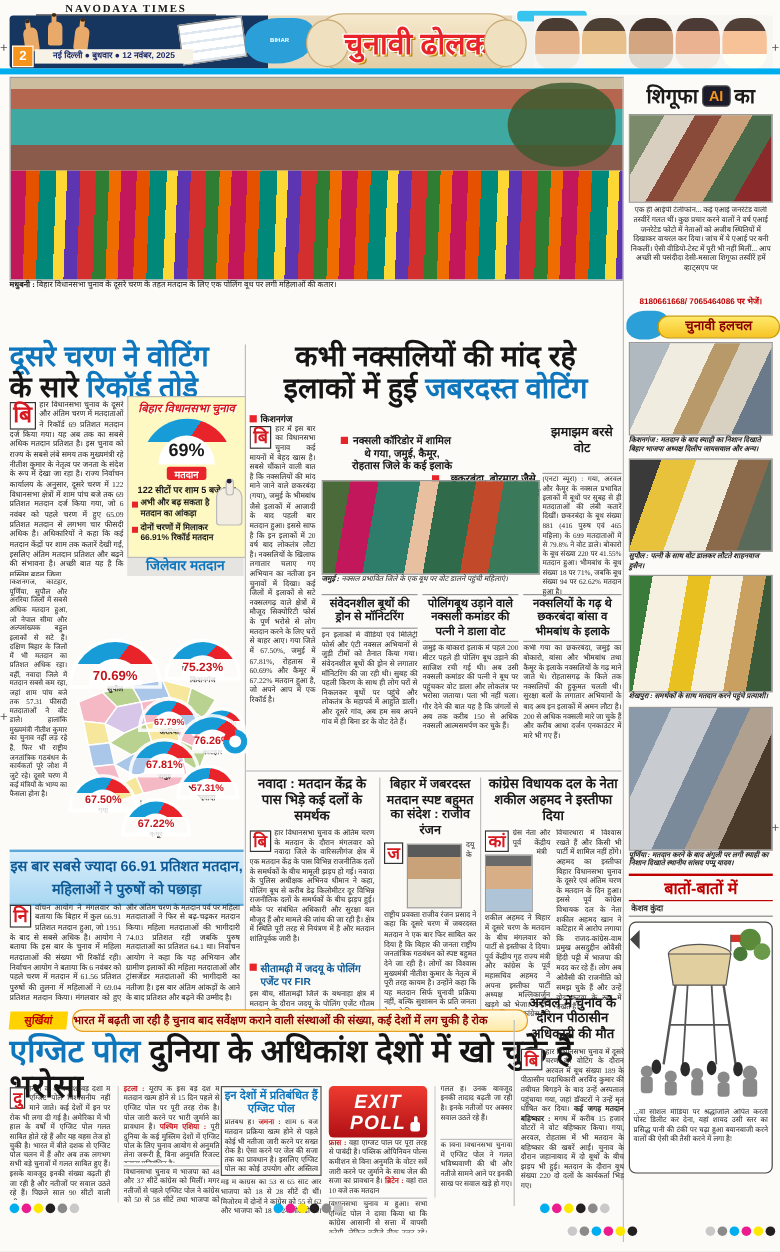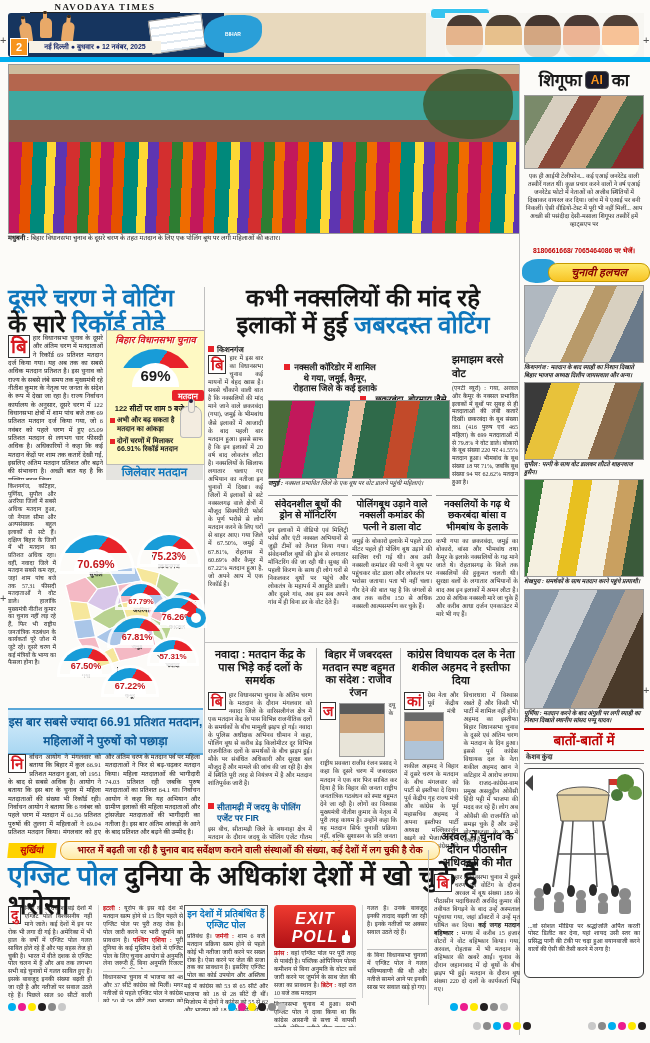--- a/index.html
+++ b/index.html
@@ -78,21 +78,21 @@
   .sq-bullet{position:relative;padding-left:9px;font-weight:bold;font-family:"Liberation Sans",sans-serif;}
   .sq-bullet::before{content:"";position:absolute;left:0;top:2px;width:6px;height:6px;background:#e8232a;}
   .band{left:8px;top:708px;width:195px;height:40px;background:linear-gradient(180deg,#d9eefb,#a9d7f2);
         border-top:2px solid #5aa7d8;border-bottom:2px solid #5aa7d8;color:#0d5a96;font-weight:bold;
         font-size:12px;line-height:1.55;text-align:center;font-family:"Liberation Sans",sans-serif;padding-top:3px;}
   
   .tagbox{left:8px;top:843px;width:48px;height:15px;background:#ffd200;color:#c00000;font-weight:bold;
           font-size:9px;text-align:center;line-height:15px;transform:skewX(-6deg);font-family:"Liberation Sans",sans-serif;}
   .banner{left:60px;top:841px;width:378px;height:17px;border:1px solid #e8a020;border-radius:9px;
           background:linear-gradient(180deg,#fffbe8,#ffeaa6);color:#8b0000;font-weight:bold;font-size:9.3px;
-          text-align:center;line-height:17px;font-family:"Liberation Sans",sans-serif;}
+          text-align:left;line-height:17px;font-family:"Liberation Sans",sans-serif;}
   .exitlogo{background:linear-gradient(180deg,#ef3b30,#b01015);border-radius:4px;color:#fff;font-weight:bold;
             font-style:italic;text-align:center;font-size:16px;line-height:1.1;padding:5px 0 3px 0;
             font-family:"Liberation Sans",sans-serif;letter-spacing:1px;position:relative;}
   .redlbl{color:#c4161c;font-weight:bold;}
   .banbox{border:1.5px solid #555;padding:2px;}
   .banbox-t{color:#0e76bc;font-weight:bold;font-size:9.5px;text-align:center;line-height:1.2;font-family:"Liberation Sans",sans-serif;}
   
   .dots{position:absolute;display:flex;gap:2px;}
   .dots i{width:8px;height:8px;border-radius:50%;display:block;}
   .d1{background:#00aeef;} .d2{background:#ec1c8e;} .d3{background:#ffe800;}
@@ -119,20 +119,23 @@
   <div class="abs paper-name">NAVODAYA TIMES</div>
   <div class="abs mh-strip">
     <div class="mh-hand" style="left:12px;top:10px;transform:rotate(-8deg)"></div>
     <div class="mh-hand" style="left:32px;top:5px"></div>
     <div class="mh-hand" style="left:54px;top:9px;transform:rotate(7deg)"></div>
   </div>
   <div class="abs evm"></div>
   <div class="abs mh-map sans">BIHAR</div>
   <div class="abs pageno sans">2</div>
   <div class="abs dateline sans">नई दिल्ली ● बुधवार ● 12 नवंबर, 2025</div>
+  <div class="abs dholak">
+    <div class="dholak-title">चुनावी ढोलक</div>
+  </div>
   <div class="abs cyanpill"></div>
   <div class="abs faces">
     <div class="face"></div>
     <div class="face"></div>
     <div class="face"></div>
     <div class="face"></div>
     <div class="face"></div>
   </div>
   <div class="abs bluebar"></div>
 
@@ -160,21 +163,21 @@
   <div class="abs bt" style="left:8px;top:483px;width:48px;height:222px;font-size:5.9px;">
     <span>किशनगंज, कटिहार, पूर्णिया, सुपौल और अररिया जिलों में सबसे अधिक मतदान हुआ, जो नेपाल सीमा और अल्पसंख्यक बहुल इलाकों से सटे हैं। दक्षिण बिहार के जिलों में भी मतदान का प्रतिशत अधिक रहा। वहीं, नवादा जिले में मतदान सबसे कम रहा, जहां शाम पांच बजे तक 57.31 फीसदी मतदाताओं ने वोट डाले। हालांकि मुख्यमंत्री नीतीश कुमार का चुनाव नहीं लड़ रहे हैं, फिर भी राष्ट्रीय जनतांत्रिक गठबंधन के कार्यकर्ता पूरे जोश में जुटे रहे। दूसरे चरण में कई मंत्रियों के भाग्य का फैसला होना है।</span>
   </div>
 
   <div class="abs ibox">
     <div class="ibox-title">बिहार विधानसभा चुनाव</div>
     <div class="sg" style="position:relative;width:76px;margin:3px auto 0 auto;">
       <div class="sg-arc" style="box-shadow: none; background: conic-gradient(from 270deg, rgb(24, 156, 216) 0deg, rgb(24, 156, 216) 34.5%, rgb(232, 35, 42) 34.5%, rgb(232, 35, 42) 50%, rgba(0, 0, 0, 0) 50%);"></div>
       <div class="sg-val" style="font-size:15px;margin-top:-20px;color:#1a1a1a;">69%</div>
     </div>
-    <div style="text-align:right;margin-top:1px;"><span class="pill">मतदान</span></div>
+    <div style="text-align:center;margin-top:1px;"><span class="pill">मतदान</span></div>
     <div class="ib-line">122 सीटों पर शाम 5 बजे तक</div>
     <div class="ib-bullet" style="width:62px;">अभी और बढ़ सकता है मतदान का आंकड़ा</div>
     <div class="ib-bullet" style="width:62px;">दोनों चरणों में मिलाकर 66.91% रिकॉर्ड मतदान</div>
     <div class="hand-ink"></div>
   </div>
   <div class="abs mapband">जिलेवार मतदान</div>
 
   <svg class="abs" style="left:55px;top:555px;width:135px;height:140px;z-index:1;" viewBox="0 0 130 140">
     <g stroke="#ffffff" stroke-width="1.2">
       <polygon points="8,30 28,22 40,34 30,48 12,46" fill="#f4b9c4"></polygon>
@@ -278,21 +281,21 @@
   </div>
 
   <div class="abs ph" style="left:268px;top:400px;width:180px;height:77px;
        background:linear-gradient(100deg,#4a6a3a 0 12%,#c2185b 12% 24%,#2e7d6a 24% 42%,#e8c0a0 42% 50%,#2f6a4a 50% 66%,#c24a2a 66% 78%,#3a7a5a 78%);"></div>
   <div class="abs cap" style="left:268px;top:479px;width:180px;font-size:6.2px;font-style:italic;">
     <b>जमुई :</b>
     <span>नक्सल प्रभावित जिले के एक बूथ पर वोट डालने पहुंची महिलाएं।</span>
   </div>
 
   <div class="abs" style="left:452px;top:352px;width:66px;">
-    <div class="sans" style="font-weight:bold;font-size:10.5px;text-align:left;border-bottom:1px solid #999;padding-bottom:2px;">झमाझम बरसे वोट</div>
+    <div class="sans" style="font-weight:bold;font-size:10.5px;text-align:center;border-bottom:1px solid #999;padding-bottom:14px;">झमाझम बरसे वोट</div>
     <div class="bt" style="font-size:6px;height:128px;margin-top:2px;">(एनटी ब्यूरो) : गया, अरवल और कैमूर के नक्सल प्रभावित इलाकों में बूथों पर सुबह से ही मतदाताओं की लंबी कतारें दिखीं। छकरबंदा के बूथ संख्या 881 (416 पुरुष एवं 465 महिला) के 699 मतदाताओं में से 79.8% ने वोट डाले। बोकारो के बूथ संख्या 220 पर 41.55% मतदान हुआ। भीमबांध के बूथ संख्या 18 पर 71%, जबकि बूथ संख्या 94 पर 62.62% मतदान हुआ है।</div>
   </div>
 
   <div class="abs" style="left:268px;top:495px;width:80px;">
     <div class="mid-sub">संवेदनशील बूथों की ड्रोन से मॉनिटरिंग</div>
     <div class="bt" style="font-size:6.2px;height:110px;margin-top:2px;">इन इलाकों में वीडियो एवं मिलिट्री फोर्स और एंटी नक्सल अभियानों से जुड़ी टीमों को तैनात किया गया। संवेदनशील बूथों की ड्रोन से लगातार मॉनिटरिंग की जा रही थी। सुबह की पहली किरण के साथ ही लोग घरों से निकलकर बूथों पर पहुंचे और लोकतंत्र के महापर्व में आहुति डाली। और दूसरे गांव, अब हम सब अपने गांव में ही बिना डर के वोट देते हैं।</div>
   </div>
   <div class="abs" style="left:352px;top:495px;width:80px;">
     <div class="mid-sub">पोलिंगबूथ उड़ाने वाले नक्सली कमांडर की पत्नी ने डाला वोट</div>
     <div class="bt" style="font-size:6.2px;height:104px;margin-top:2px;">जमुई के बोकारो इलाके में पहले 200 मीटर पहले ही पोलिंग बूथ उड़ाने की साजिश रची गई थी। अब उसी नक्सली कमांडर की पत्नी ने बूथ पर पहुंचकर वोट डाला और लोकतंत्र पर भरोसा जताया। पता भी नहीं चला। गौर देने की बात यह है कि जंगलों से अब तक करीब 150 से अधिक नक्सली आत्मसमर्पण कर चुके हैं।</div>
@@ -408,21 +411,21 @@
   <div class="abs" style="left:524px;top:68px;width:120px;">
     <div class="sans" style="display:flex;align-items:center;justify-content:center;gap:3px;font-weight:bold;font-size:17px;">
       <span>शिगूफा</span>
       <span style="background:#1b1b2a;color:#f7941d;border-radius:4px;padding:1px 5px;font-size:12px;border:1px solid #555;">AI</span>
       <span>का</span>
     </div>
     <div class="ph" style="margin-top:4px;height:72px;background:linear-gradient(120deg,#7a8a6a 0 18%,#d8cfc0 18% 34%,#8a4a3a 34% 48%,#c9a07a 48% 64%,#4a6a4a 64% 80%,#8a2a2a 80%);"></div>
     <div class="bt" style="font-size:6.2px;text-align:center;height:74px;margin-top:3px;">एक ही आईपी टेलीफोन... कई एआई जनरेटेड वाली तस्वीरें गलत थीं। कुछ प्रचार करने वालों ने वर्ष एआई जनरेटेड फोटो में नेताओं को अजीब स्थितियों में दिखाकर वायरल कर दिया। जांच में ये एआई पर बनी निकलीं। ऐसी वीडियो-टेस्ट में पूरी भी नहीं मिलीं... आप अच्छी सी पसंदीदा देसी-मसाला शिगूफा तस्वीरें हमें व्हाट्सएप पर</div>
     <div class="sans" style="font-weight:bold;font-size:6.8px;color:#c00000;text-align:center;">8180661668/ 7065464086 पर भेजें।</div>
 
-    <div style="position:relative;height:22px;margin-top:8px;font-style:italic;">
+    <div style="position:relative;height:22px;margin-top:8px;">
       <div class="rr-mapblob"></div>
       <div class="halchal">चुनावी हलचल</div>
     </div>
 
     <div class="ph" style="height:76px;background:linear-gradient(115deg,#b0b8c0 0 22%,#f0ece0 22% 46%,#b89a6a 46% 60%,#d8d0c0 60% 78%,#6a7a8a 78%);"></div>
     <div class="rr-cap" style="margin:1px 0 3px 0;">किशनगंज : मतदान के बाद स्याही का निशान दिखाते बिहार भाजपा अध्यक्ष दिलीप जायसवाल और अन्य।</div>
 
     <div class="ph" style="height:76px;background:linear-gradient(110deg,#3a3a3a 0 18%,#e8c23a 18% 38%,#f0ead8 38% 62%,#8a6a4a 62% 80%,#5a6a5a 80%);"></div>
     <div class="rr-cap" style="margin:1px 0 3px 0;">सुपौल : पत्नी के साथ वोट डालकर लौटते शाहनवाज हुसैन।</div>
 

